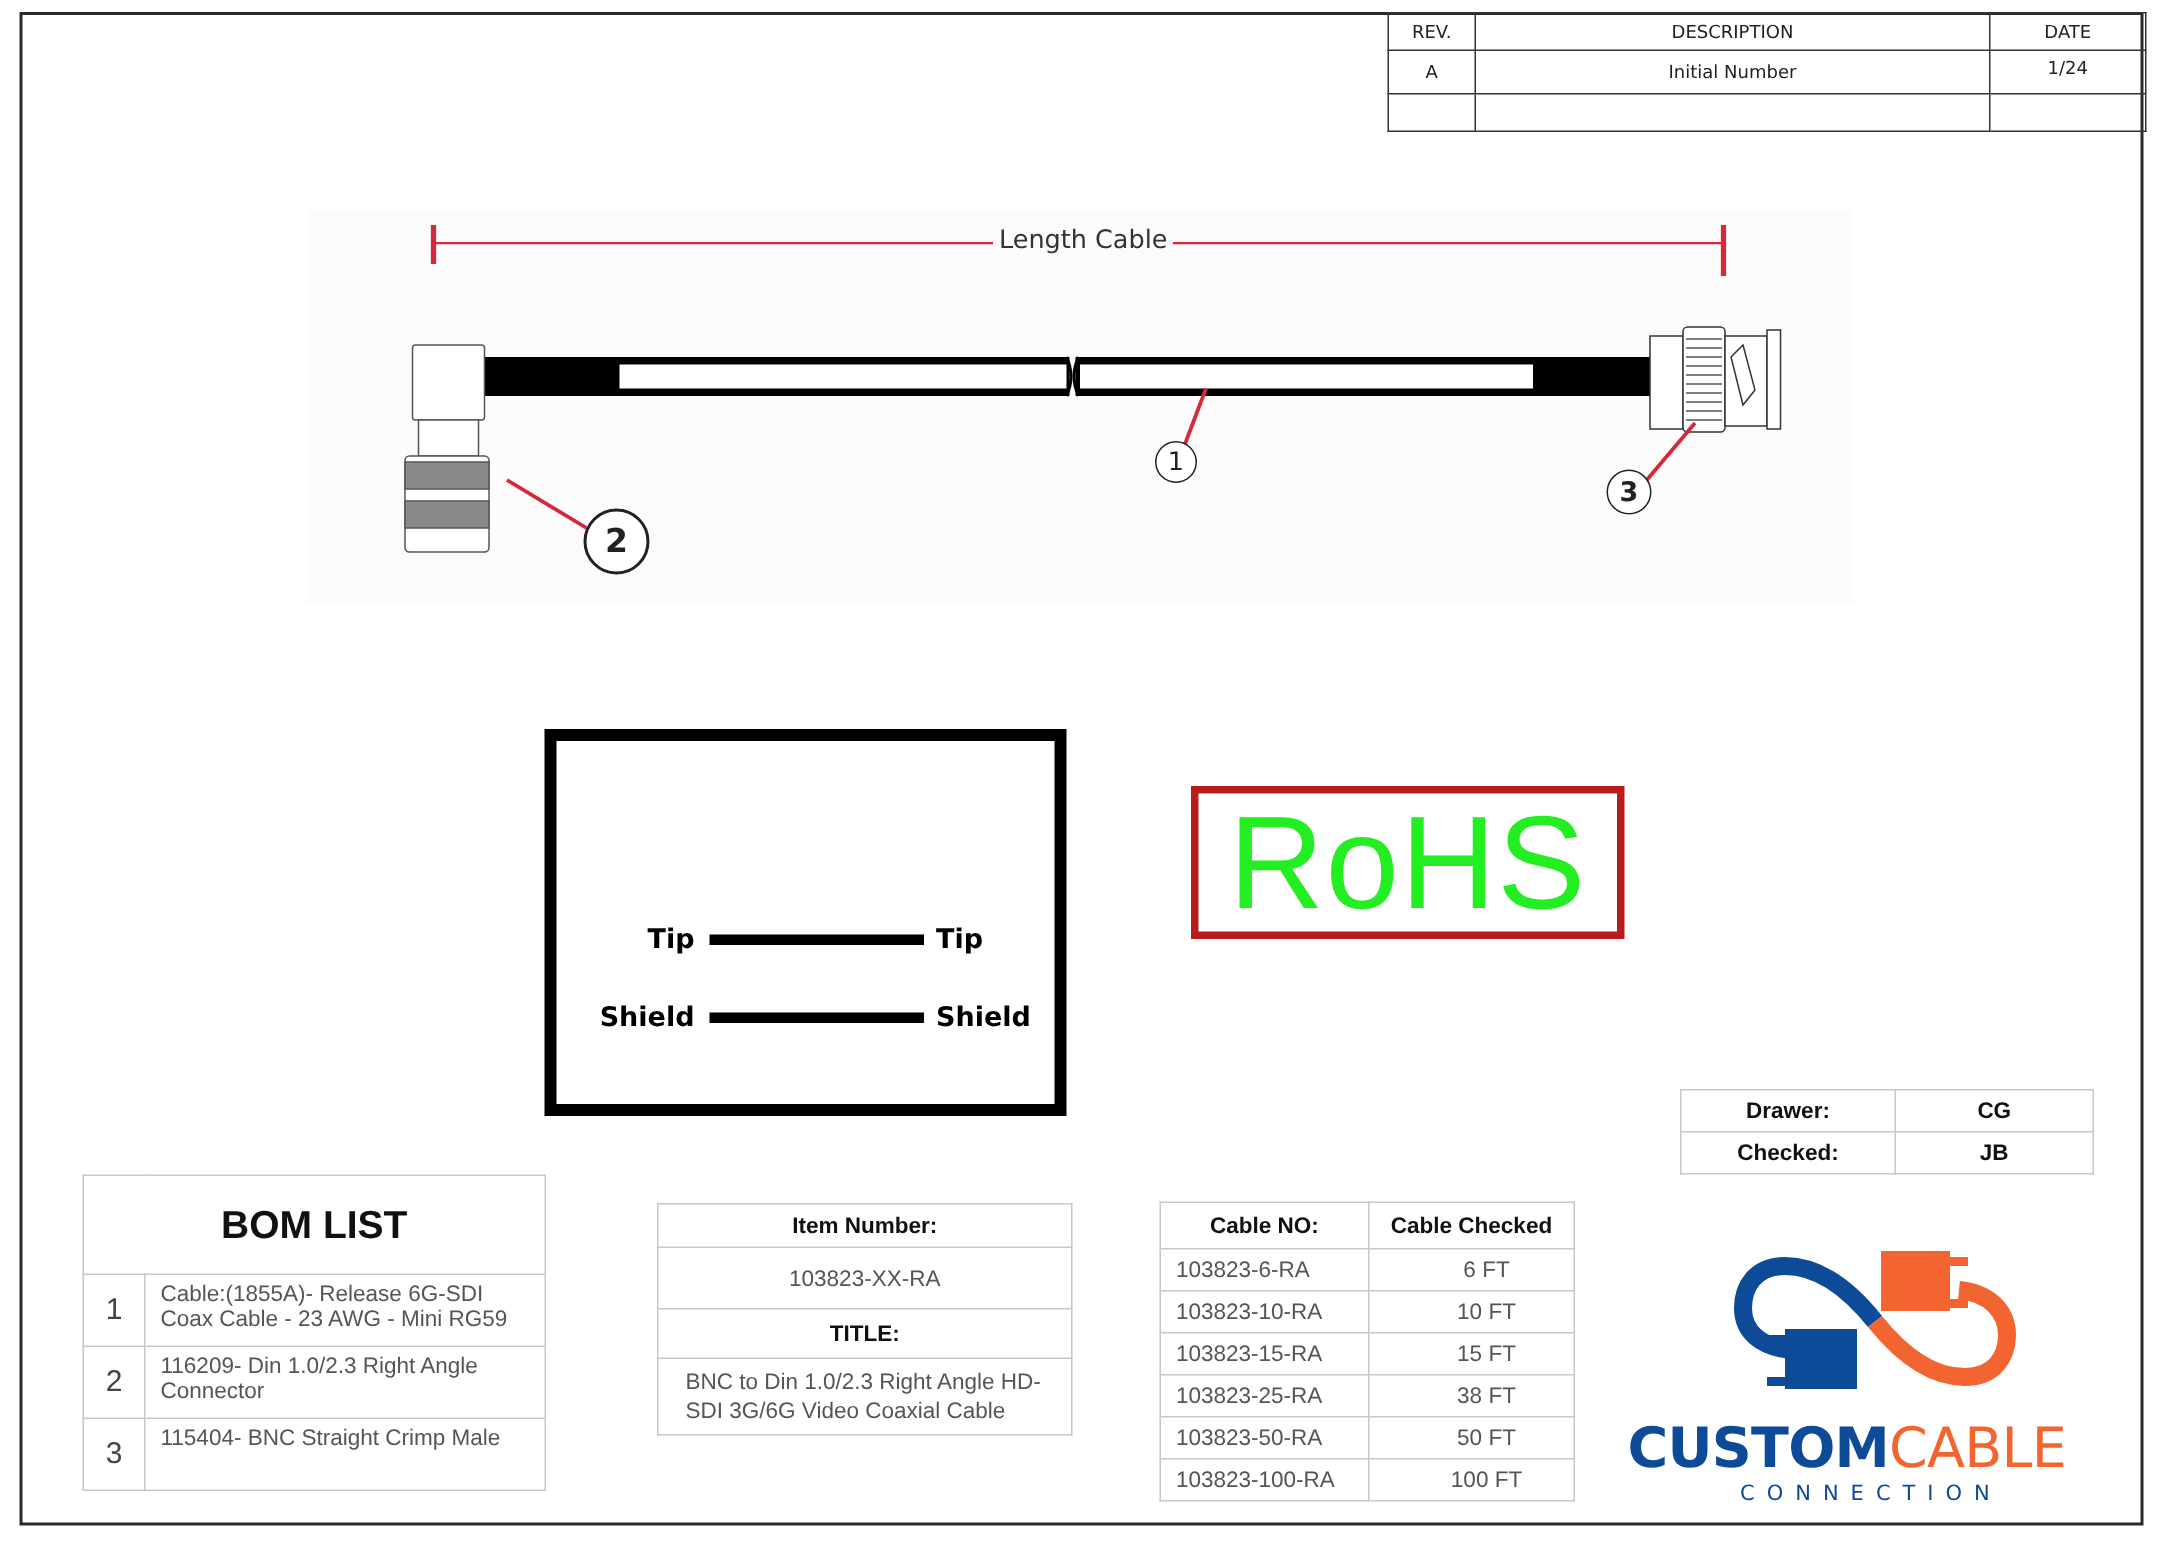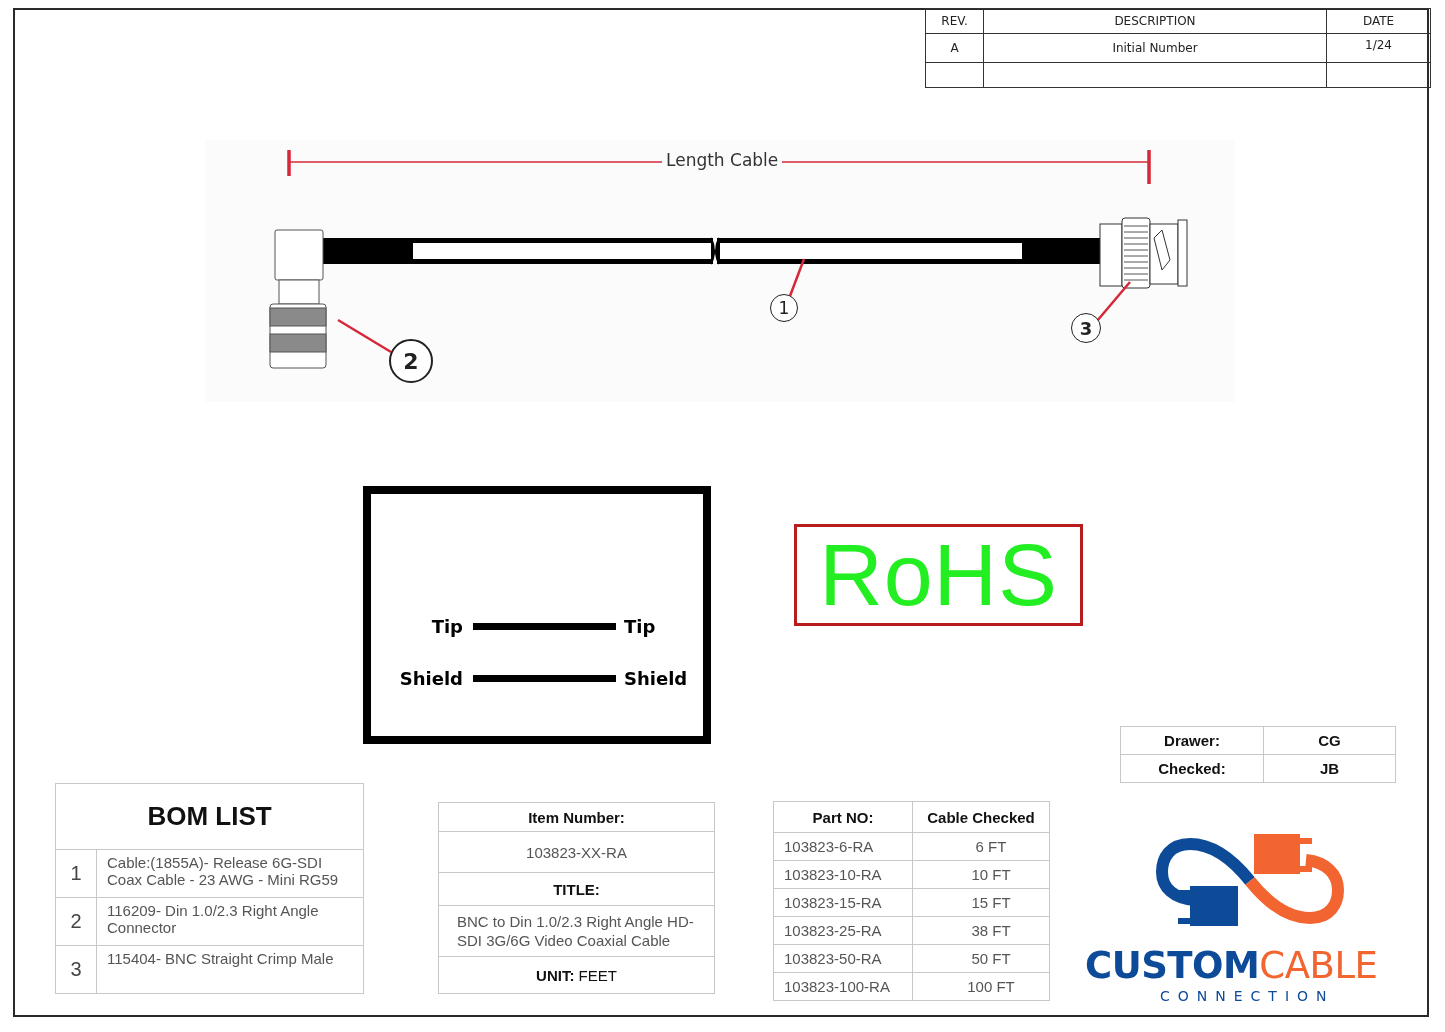--- a/index.html
+++ b/index.html
@@ -21,21 +21,21 @@
   .callout.mid { width:30px; height:30px; font-weight:bold; font-size:18px; }
 
   
   .pinout { left:363px; top:486px; width:348px; height:258px; border:8px solid #000; box-sizing:border-box; }
   .pinout-head { height:70px; display:flex; align-items:center; justify-content:center; font-family:"DejaVu Sans", sans-serif; font-weight:bold; font-size:40px; color:#000; border-bottom:16px solid #000; }
   .pin-row { position:absolute; left:0; width:100%; display:flex; align-items:center; font-family:"DejaVu Sans", sans-serif; font-weight:bold; font-size:18px; color:#000; }
   .pin-row .lft { width:92px; text-align:right; }
   .pin-row .line { width:143px; height:7px; background:#000; margin:0 8px 0 10px; }
 
   
-  .rohs { left:794px; top:524px; width:289px; height:102px; border:3px solid #b91c1c; box-sizing:border-box; display:flex; align-items:center; justify-content:center; color:#22ee22; font-family:"Liberation Sans", sans-serif; font-size:88px; letter-spacing:1px; }
+  .rohs { left:794px; top:524px; width:289px; height:102px; border:5px solid #b91c1c; box-sizing:border-box; display:flex; align-items:center; justify-content:center; color:#22ee22; font-family:"Liberation Sans", sans-serif; font-size:88px; letter-spacing:1px; }
 
   
   table.grid { border-collapse:collapse; }
   table.grid td { border:1.3px solid #c8c8c8; padding:0; }
 
   .bom { left:55px; top:783px; width:309px; }
   .bom .title { font-family:"Liberation Sans", sans-serif; font-weight:bold; font-size:26px; text-align:center; height:65px; color:#111; }
   .bom .num { width:40px; text-align:center; font-size:20px; color:#444; }
   .bom .desc { font-size:15px; color:#555; line-height:17px; padding:4px 8px 4px 10px; height:39px; vertical-align:top; }
 
@@ -180,30 +180,27 @@
       </tr>
   <tr>
         <td style="height:40px">103823-XX-RA</td>
       </tr>
   <tr>
         <td class="hd" style="height:32px">TITLE:</td>
       </tr>
   <tr>
         <td class="big"><span>BNC to Din 1.0/2.3 Right Angle HD-</span><br><span>SDI 3G/6G Video Coaxial Cable</span></td>
       </tr>
-  <tr>
-        <td style="height:36px;color:#111"><b>UNIT:</b> <span>FEET</span></td>
-      </tr>
 </tbody>
   </table>
 
 <table class="abs grid parts">
   <tbody>
       <tr>
-    <td class="hd" style="width:138px">Part NO:</td>
+    <td class="hd" style="width:138px">Cable NO:</td>
     <td class="hd">Cable Checked</td>
   </tr>
   <tr>
         <td class="pn">103823-6-RA</td>
         <td class="len">6 FT</td>
       </tr>
   <tr>
         <td class="pn">103823-10-RA</td>
         <td class="len">10 FT</td>
       </tr>

